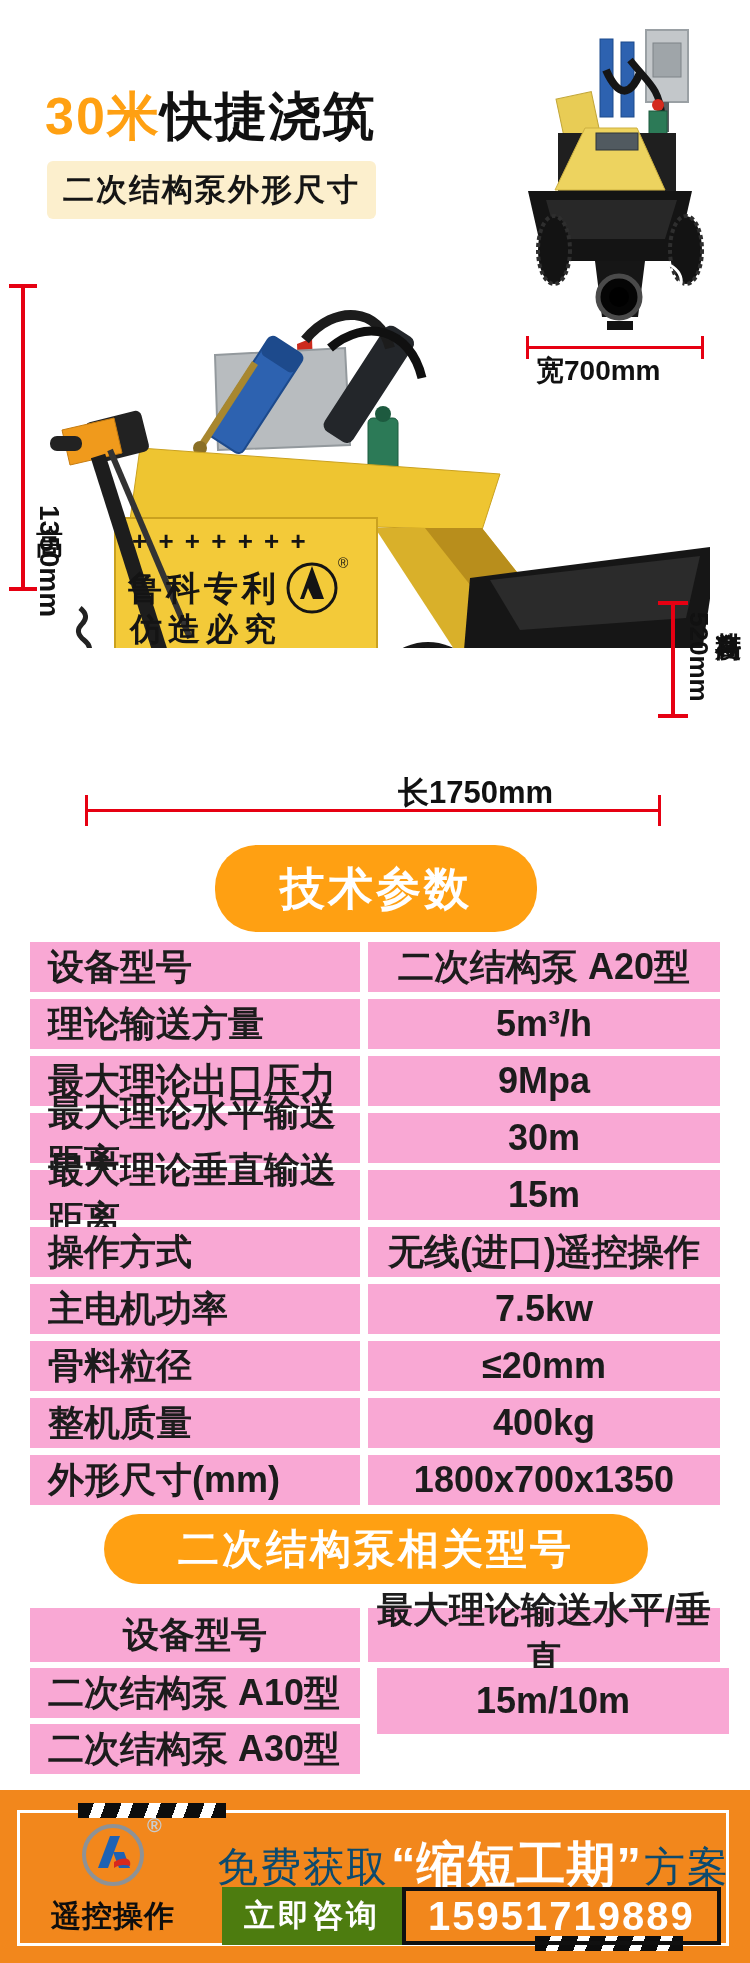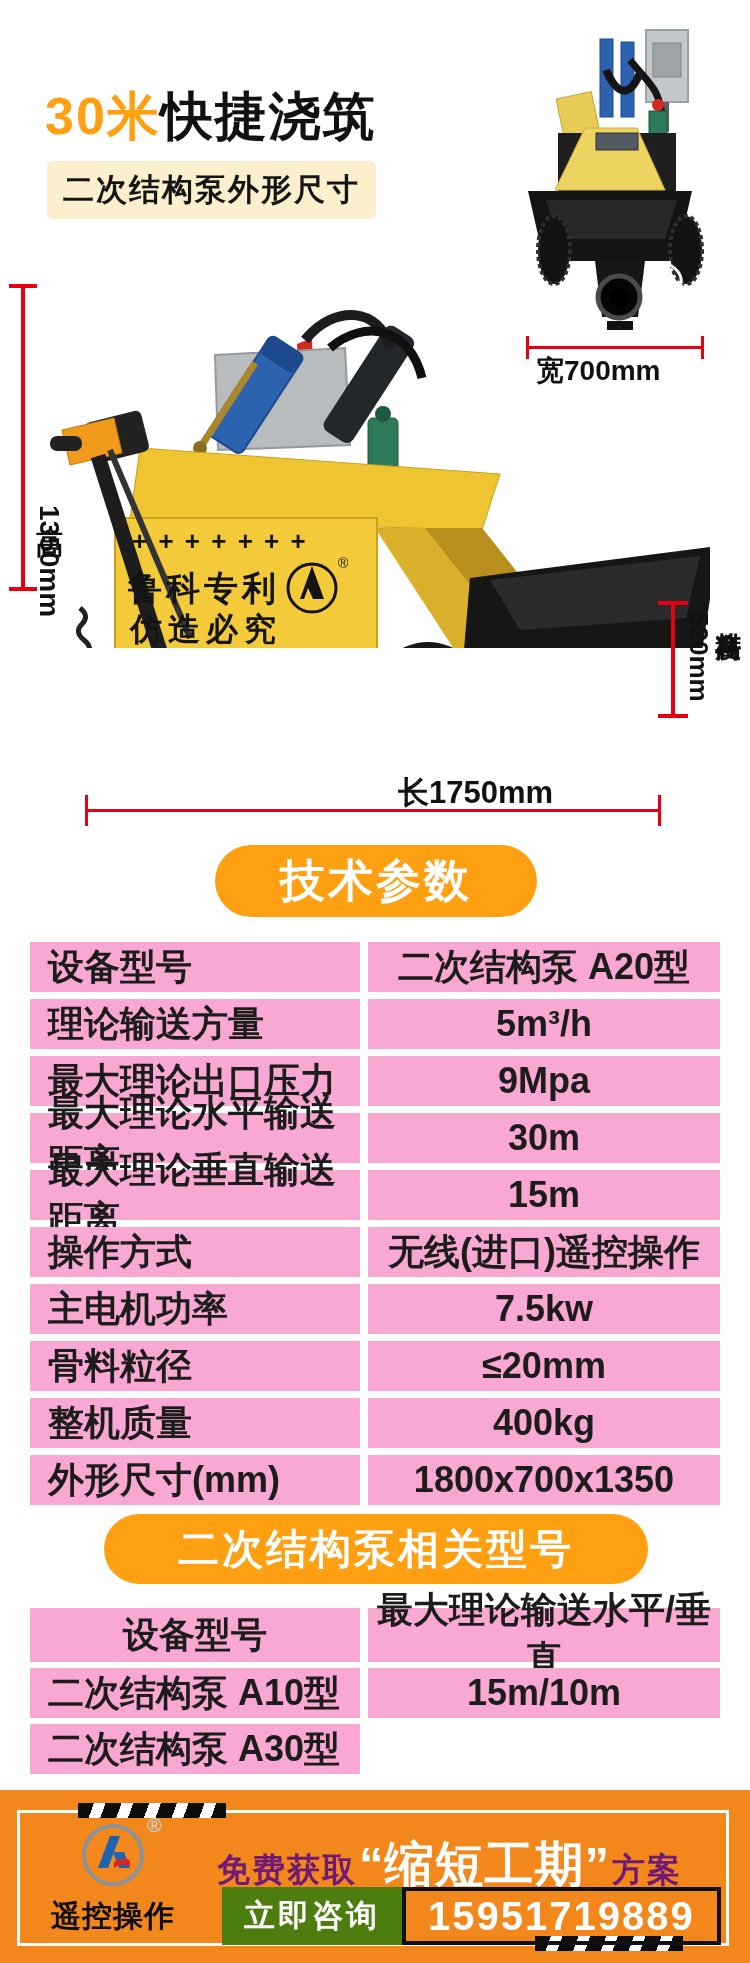--- a/index.html
+++ b/index.html
@@ -39,42 +39,42 @@
   .dim-l-line{left:85px;top:809px;width:576px;height:3px;}
   .dim-l-t1{left:85px;top:795px;width:3px;height:31px;}
   .dim-l-t2{left:658px;top:795px;width:3px;height:31px;}
   .dim-l-label{left:398px;top:772px;font-size:31px;}
 
   .photo{position:absolute;}
 
   
   .pill{position:absolute;background:#FFA012;color:#fff;font-weight:800;text-align:center;
         display:flex;align-items:center;justify-content:center;letter-spacing:3px;}
-  .pill1{left:215px;top:845px;width:322px;height:72px;border-radius:42px;font-size:45px;}
+  .pill1{left:215px;top:845px;width:322px;height:87px;border-radius:42px;font-size:45px;}
   .pill2{left:104px;top:1514px;width:544px;height:70px;border-radius:36px;font-size:41px;}
 
   
   .t-cell{position:absolute;background:#f9a8d4;display:flex;align-items:center;font-size:36px;font-weight:600;color:#1c1c1c;}
   .t-left{left:30px;width:330px;padding-left:18px;box-sizing:border-box;justify-content:flex-start;}
   .t-right{left:368px;width:352px;justify-content:center;text-align:center;}
   .t-left.center{justify-content:center;padding-left:0;}
   .bold{font-weight:700;}
 
   
   .banner{position:absolute;left:0;top:1790px;width:750px;height:173px;background:#F2871C;}
   .frame{position:absolute;left:17px;top:20px;width:706px;height:130px;border:3px solid #ffffff;}
   .stripes{position:absolute;height:15px;background:repeating-linear-gradient(110deg,#0d0d0d 0 15px,#ffffff 15px 26px);}
   .stripes.topL{left:78px;top:13px;width:148px;}
   .stripes.botR{left:535px;top:146px;width:148px;}
   .brand-logo{position:absolute;left:80px;top:32px;}
   .brand-reg{position:absolute;left:147px;top:24px;color:#c9ccce;font-size:20px;font-weight:700;}
   .brand-name{position:absolute;left:38px;top:106px;width:150px;text-align:center;color:#0e0e0e;
               font-family:"DejaVu Serif",serif;font-size:30px;font-weight:700;letter-spacing:1px;}
   .headline{position:absolute;left:217px;top:42px;display:flex;align-items:baseline;white-space:nowrap;}
-  .headline .dark{color:#701a75;font-size:33px;font-weight:700;letter-spacing:2px;}
+  .headline .dark{color:#0c4a6e;font-size:41px;font-weight:400;letter-spacing:2px;}
   .headline .quoted{color:#ffffff;font-size:49px;font-weight:800;letter-spacing:1px;margin:0 2px;}
   .cta-row{position:absolute;left:222px;top:97px;display:flex;align-items:stretch;}
   .cta-btn{background:#4d7c0f;color:#fff;font-size:31px;font-weight:700;letter-spacing:3px;
            padding:8px 22px;display:flex;align-items:center;cursor:pointer;}
   .phone-box{border:4px solid #101010;color:#ffffff;font-size:40px;font-weight:800;letter-spacing:2px;
              padding:0 22px;display:flex;align-items:center;cursor:pointer;}
 </style>
 </head>
 <body>
 
@@ -211,21 +211,21 @@
   <div class="t-cell t-left" style="top:1398px;height:50px;">整机质量</div>
   <div class="t-cell t-right" style="top:1398px;height:50px;">400kg</div>
   <div class="t-cell t-left" style="top:1455px;height:50px;">外形尺寸(mm)</div>
   <div class="t-cell t-right" style="top:1455px;height:50px;">1800x700x1350</div>
 
   <div class="pill pill2">二次结构泵相关型号</div>
 
   <div class="t-cell t-left center bold" style="top:1608px;height:54px;">设备型号</div>
   <div class="t-cell t-right bold" style="top:1608px;height:54px;">最大理论输送水平/垂直</div>
   <div class="t-cell t-left" style="top:1668px;height:50px;">二次结构泵 A10型</div>
-  <div class="t-cell t-right" style="top:1668px;height:50px;">15m/10m</div>
+  <div class="t-cell t-right" style="top:1668px;height:66px;margin-left:9px;">15m/10m</div>
   <div class="t-cell t-left" style="top:1724px;height:50px;">二次结构泵 A30型</div>
 
   <div class="banner">
     <div class="frame"></div>
     <div class="stripes topL"></div>
     <div class="stripes botR"></div>
 
     <svg class="brand-logo" width="66" height="66" viewBox="0 0 66 66">
       <circle cx="33" cy="33" r="29" fill="none" stroke="#8e9296" stroke-width="4"></circle>
       <path d="M18,46 L30,14 L40,14 L28,46 Z" fill="#1E62B4"></path>

